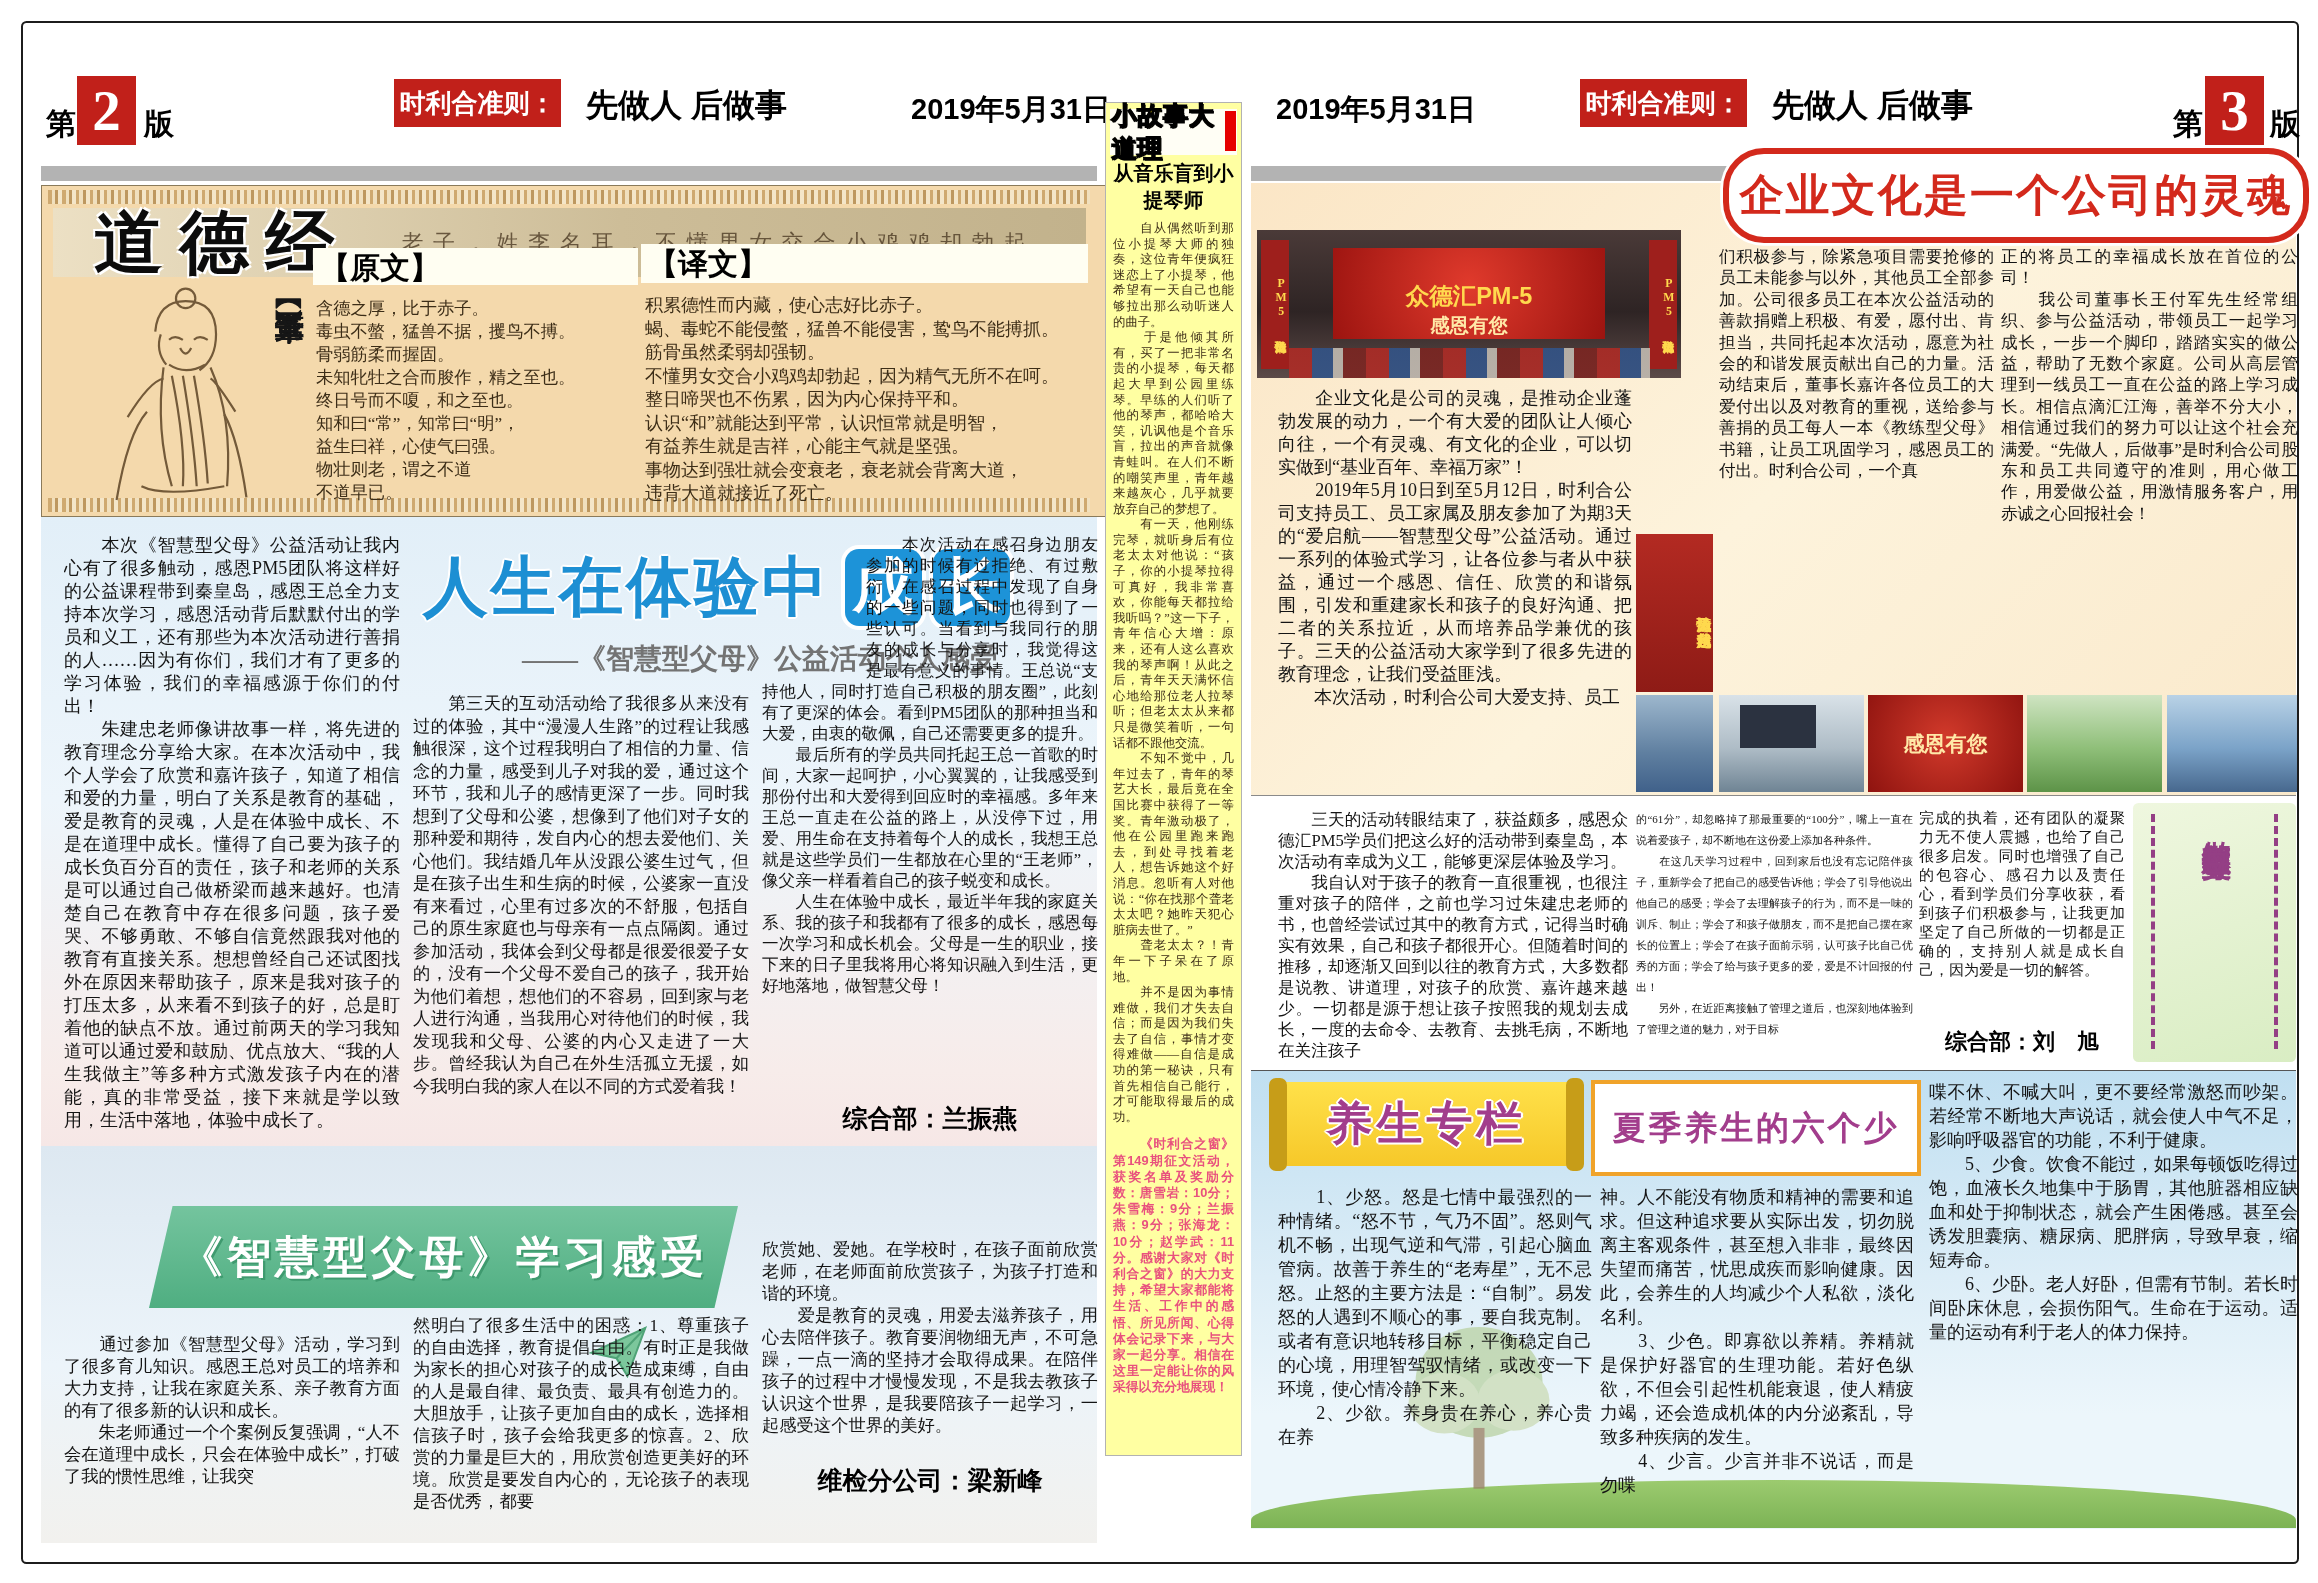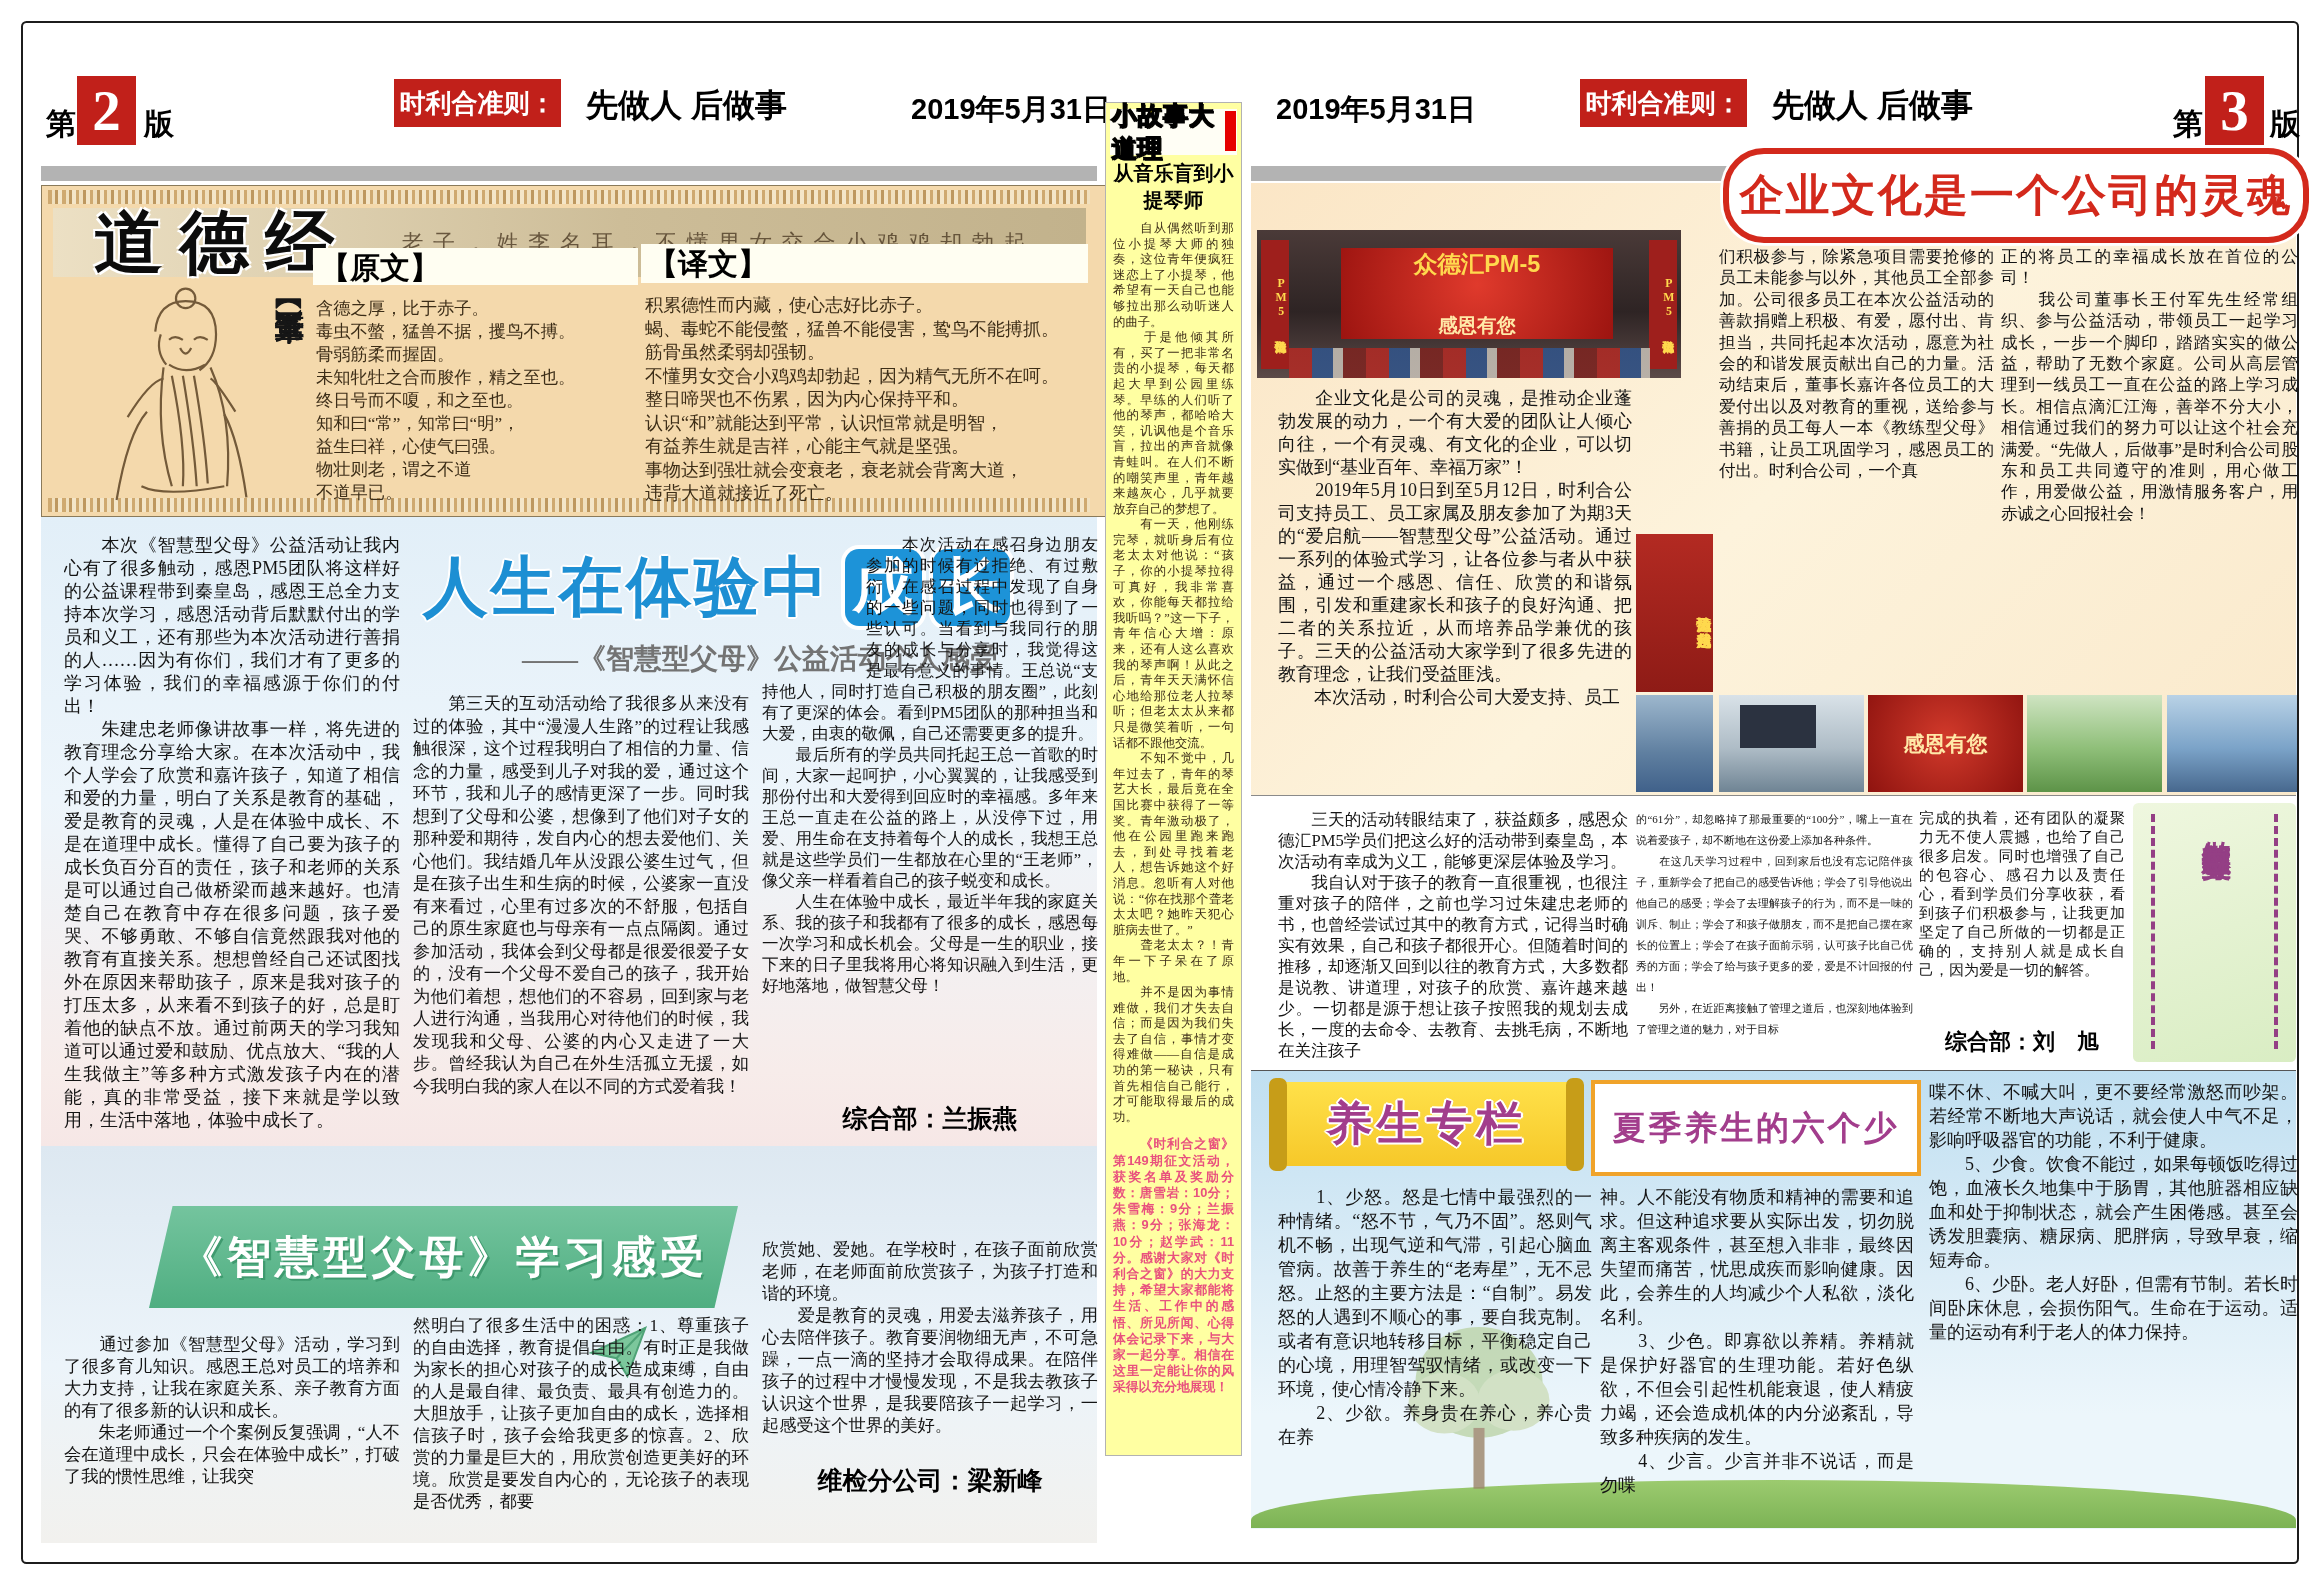--- a/index.html
+++ b/index.html
@@ -163,21 +163,21 @@
     <span class="serif" style="font-size:57px;font-weight:700;">3</span>
   </div>
   <div class="abs sans" style="left:2270px;top:104px;font-size:30px;font-weight:700;">版</div>
   <div class="abs graybar" style="left:1251px;top:166px;width:1045px;height:15px;"></div>
 
   <div class="abs" style="left:1251px;top:183px;width:1045px;height:612px;background:linear-gradient(135deg,#fbe6c6 0%,#fdf3dc 50%,#fae9cb 100%);"></div>
 
   <div class="abs" style="left:1257px;top:230px;width:424px;height:148px;background:linear-gradient(180deg,#4a3a38 0%,#2e2424 55%,#5c4a48 100%);">
     <div class="abs vertical photo-cap" style="left:4.1px;top:9.7px;height:129px;width:28px;font-size:11.8px;background:#9e1f1c;">PM5 激情飞扬</div>
     <div class="abs vertical photo-cap" style="right:4.1px;top:9.7px;height:129px;width:28px;font-size:11.8px;background:#9e1f1c;">PM5 激情飞扬</div>
-    <div class="abs" style="left:84px;top:18px;width:272px;height:91px;background:radial-gradient(circle at 50% 40%,#e03a2c,#9c1410);display:flex;flex-direction:column;align-items:center;justify-content:space-between;">
+    <div class="abs" style="left:76px;top:18px;width:272px;height:91px;background:radial-gradient(circle at 50% 40%,#e03a2c,#9c1410);display:flex;flex-direction:column;align-items:center;justify-content:flex-end;">
       <span class="photo-cap sans" style="font-size:23.5px;">众德汇PM-5</span>
       <span class="photo-cap serif" style="font-size:19.4px;color:#ffe9a8;">感恩有您</span>
     </div>
     <div class="abs" style="left:32px;bottom:0;width:361px;height:30px;background:repeating-linear-gradient(90deg,#b32a24 0 23.5px,#31558c 23.5px 44px,#c8c2b8 44px 54px,#7e2420 54px 77px);opacity:.85;"></div>
   </div>
 
   <div class="abs" style="left:1723px;top:148px;width:574px;height:83px;background:#fff;border:6.2px solid #d3291c;border-radius:41px;display:flex;align-items:center;justify-content:center;box-shadow:0 0 0 2.8px #fff;">
     <span class="sans" style="font-size:44px;font-weight:900;color:#d3291c;letter-spacing:2.1px;">企业文化是一个公司的灵魂</span>
   </div>
 

